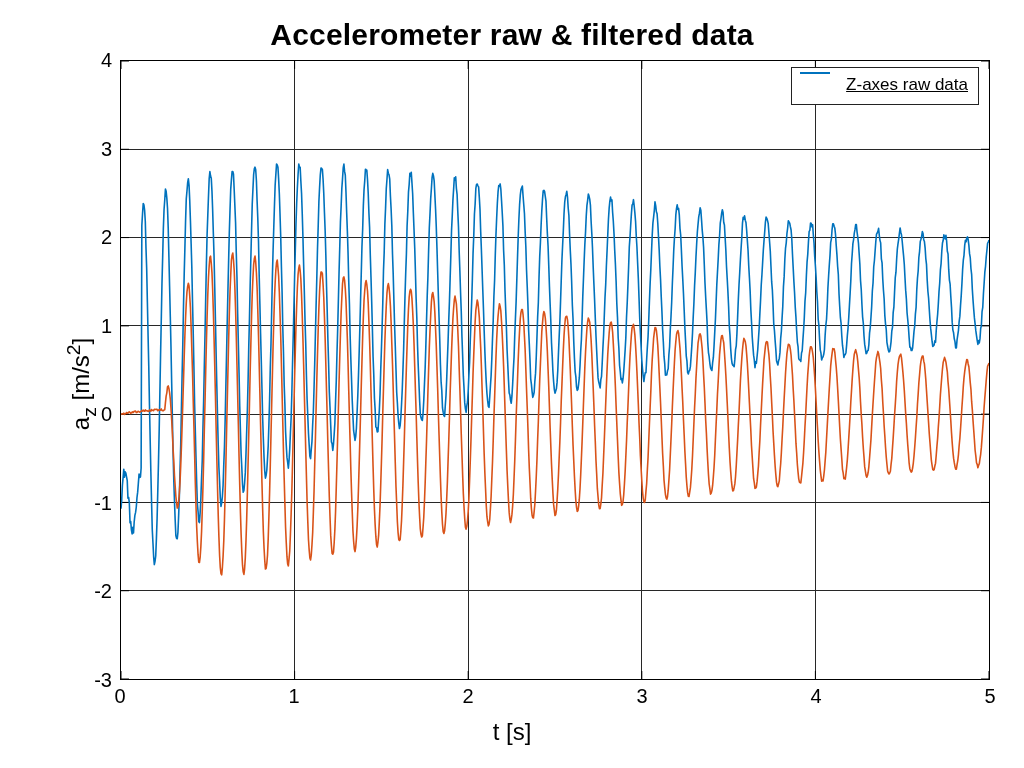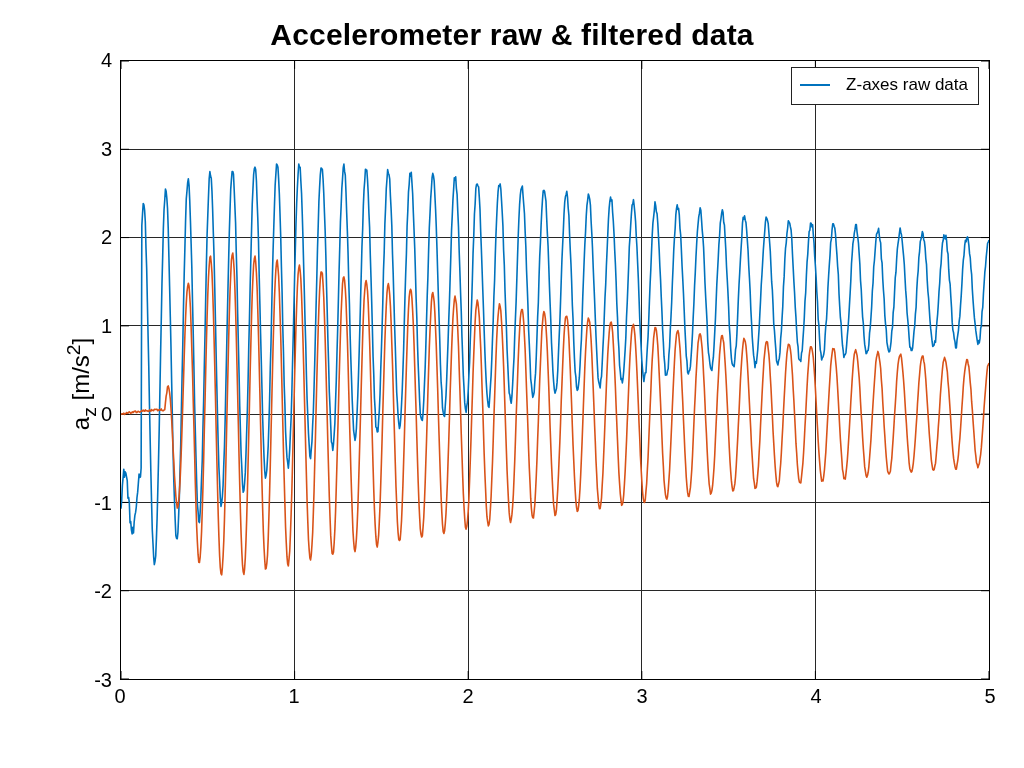--- a/index.html
+++ b/index.html
@@ -93,22 +93,22 @@
     right: 10px;
     top: 6px;
     background: #ffffff;
     border: 1px solid #222;
     padding: 4px 10px 6px 8px;
     font-size: 17px;
     line-height: 1.5em;
   }
   .legend .row {
     display: flex;
-    align-items: center;
     gap: 16px;
+    text-decoration: underline;
   }
   .legend .swatch {
     width: 30px;
     height: 0;
     border-top: 2px solid;
   }
 </style>
 </head>
 <body>
 
@@ -180,15 +180,16 @@
       <div class="tick-label" style="top: 680px;">-3</div>
       <div class="tick-label" style="top: 591.429px;">-2</div>
       <div class="tick-label" style="top: 502.857px;">-1</div>
       <div class="tick-label" style="top: 414.286px;">0</div>
       <div class="tick-label" style="top: 325.714px;">1</div>
       <div class="tick-label" style="top: 237.143px;">2</div>
       <div class="tick-label" style="top: 148.571px;">3</div>
       <div class="tick-label" style="top: 60px;">4</div>
     </div>
 
+  <div class="xlabel">t [s]</div>
   <div class="ylabel" id="ylabel">a<sub>z</sub> [m/s<sup>2</sup>]</div>
 
 </div>
 
 </body></html>

